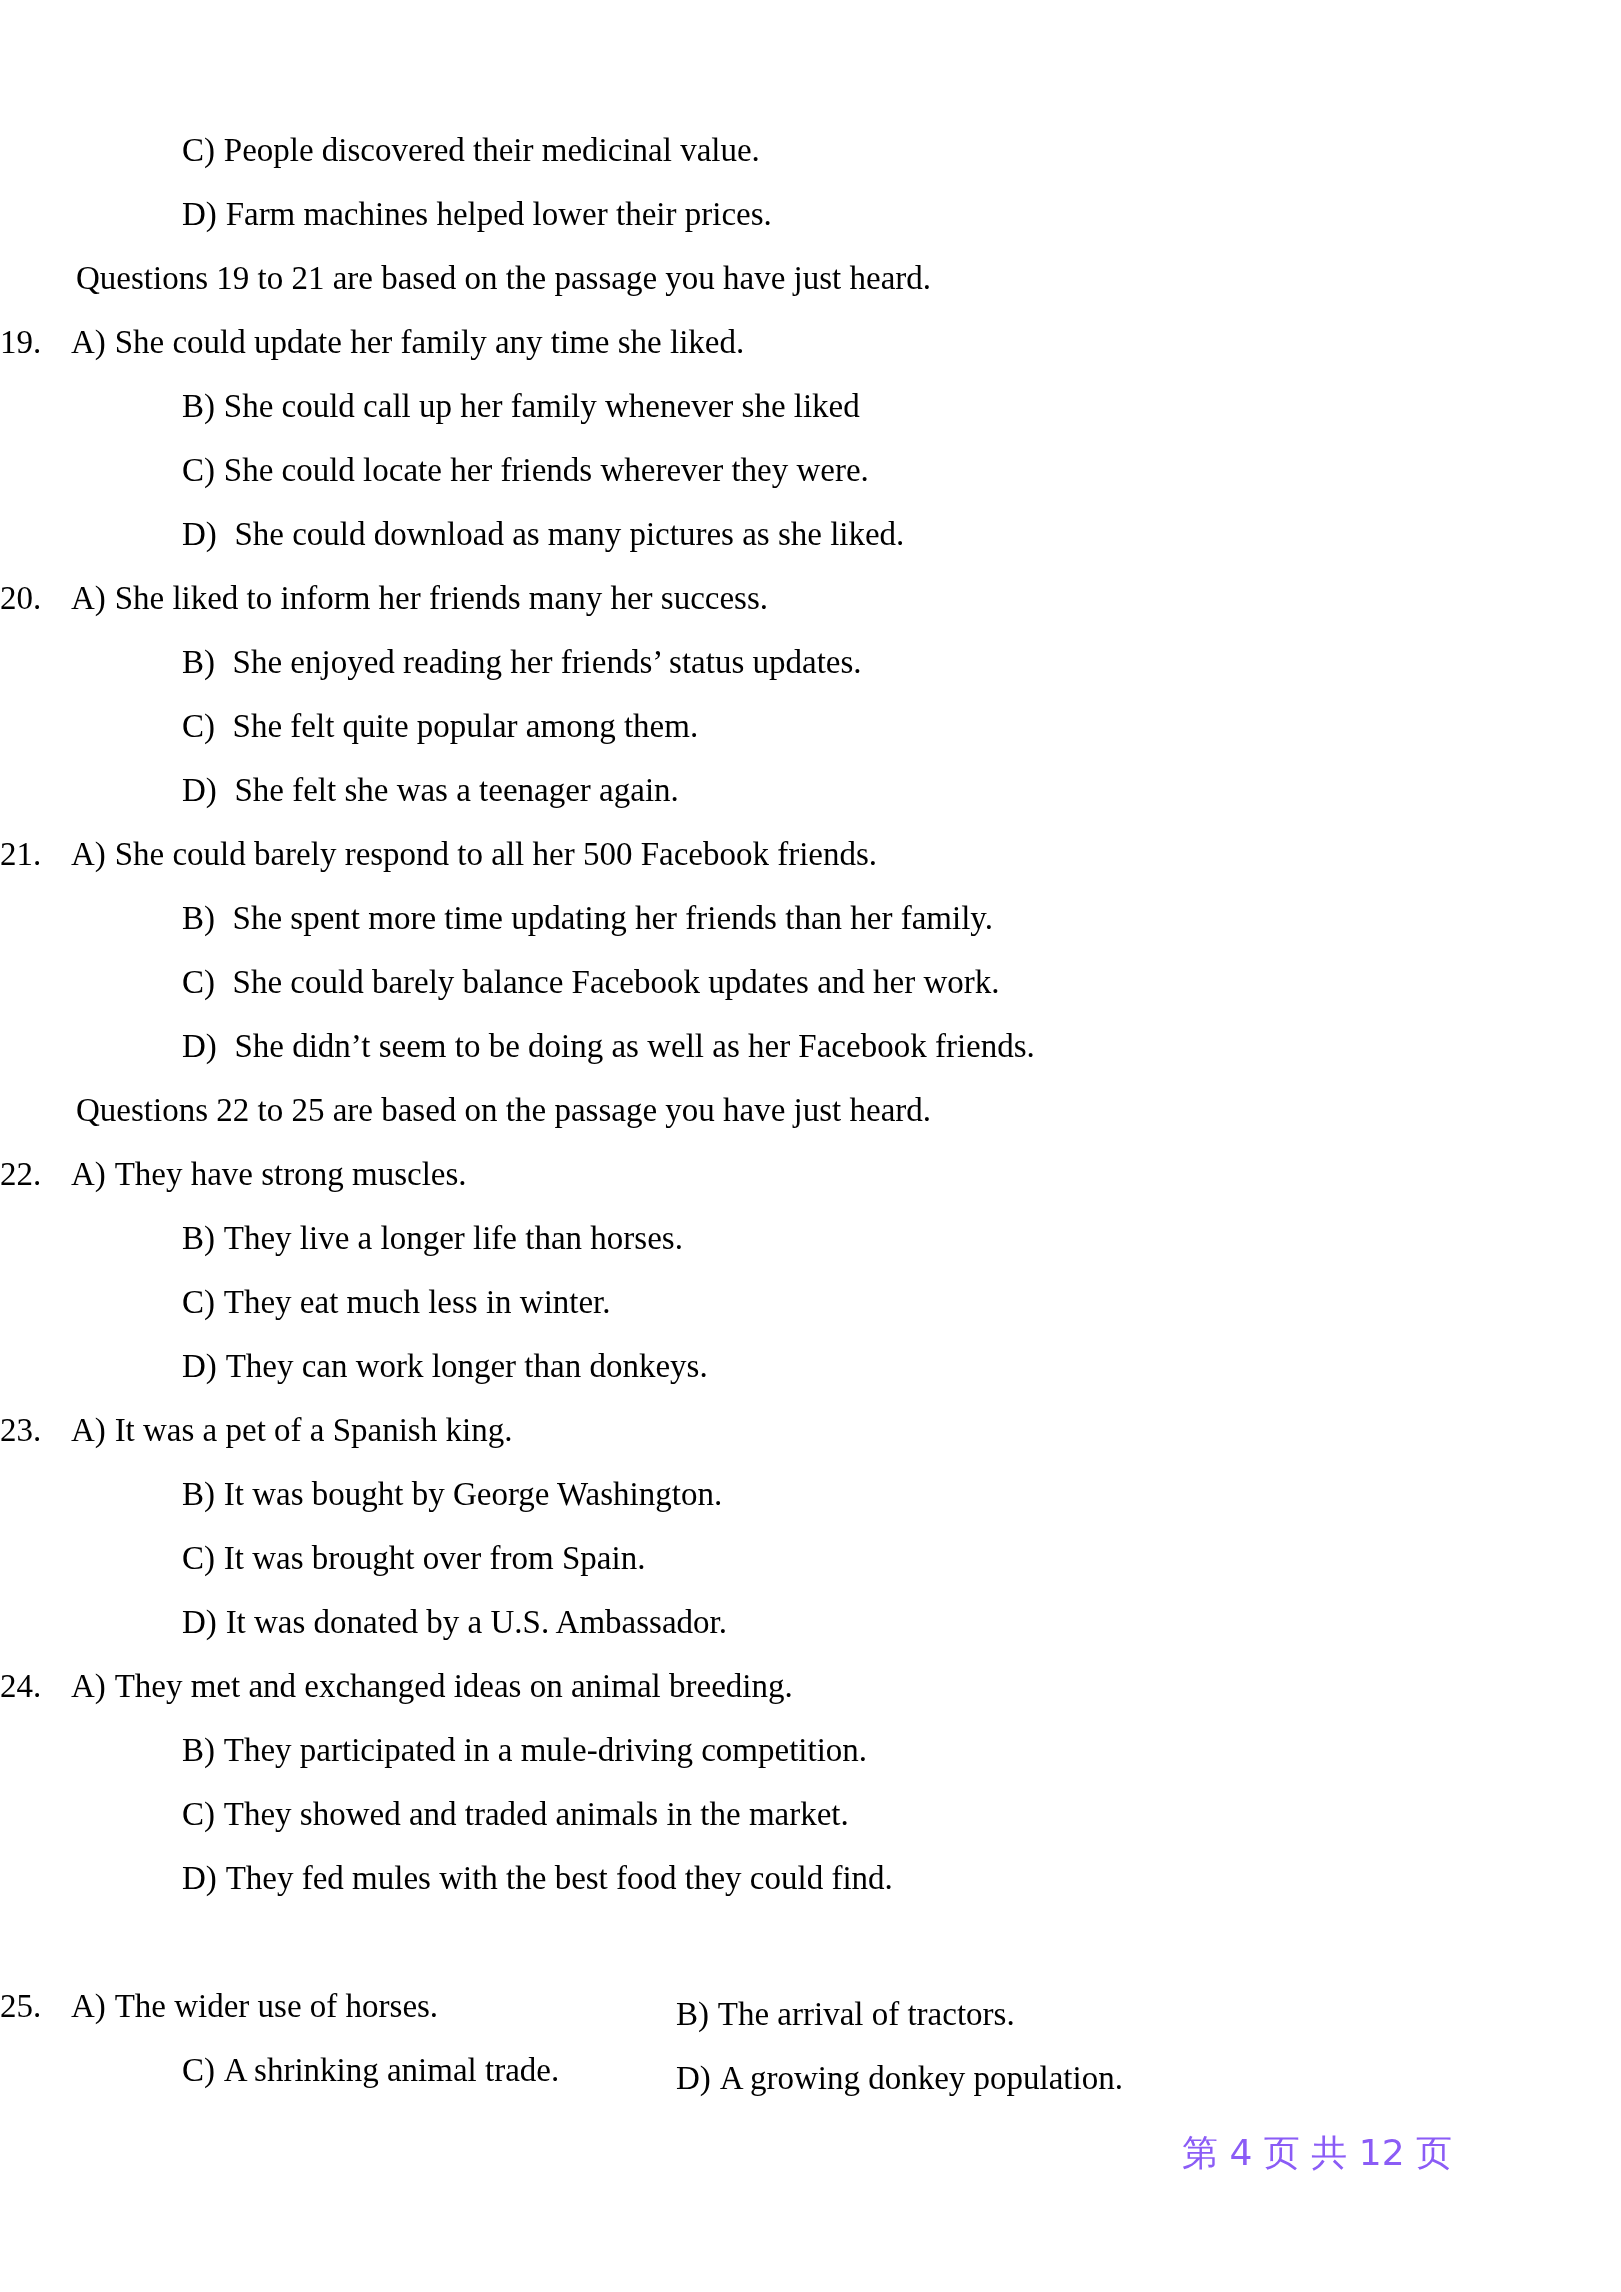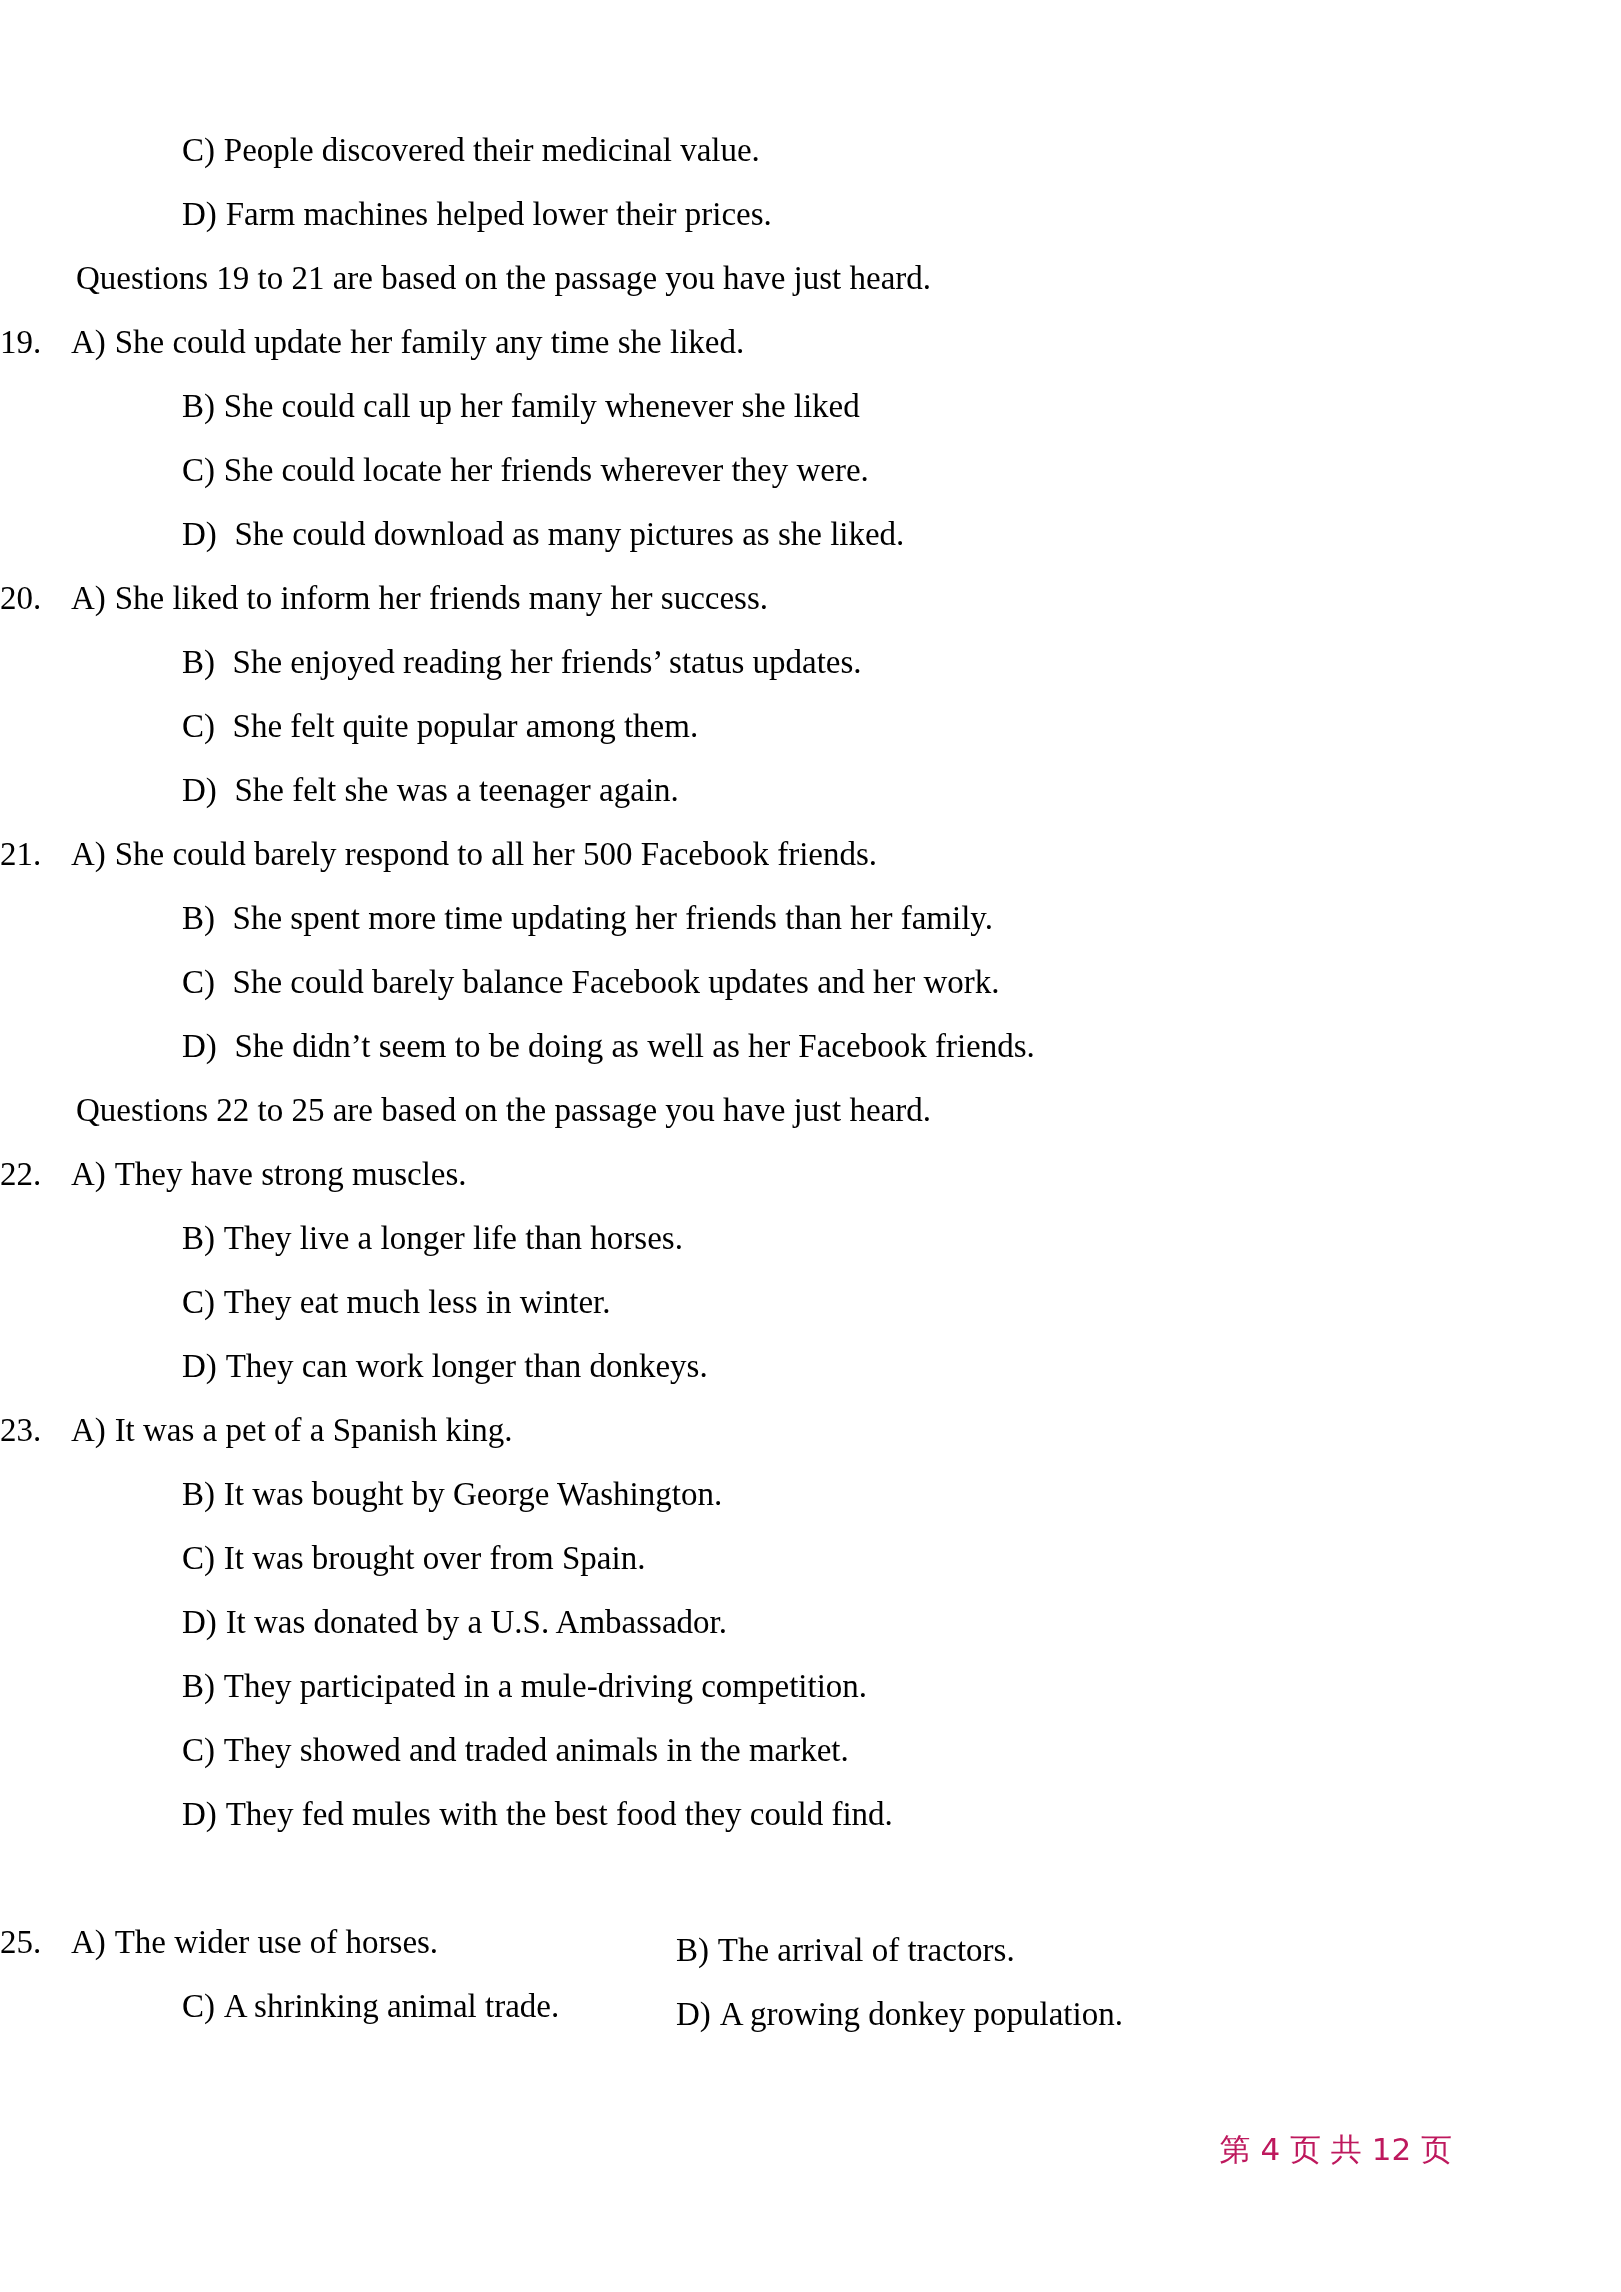--- a/index.html
+++ b/index.html
@@ -51,22 +51,22 @@
   .col2 {
     position: absolute;
     left: 676px;
     top: 8px;
   }
   .footer {
     position: absolute;
     top: 2129px;
     right: 117px;
     font-family: "DejaVu Sans", "Liberation Sans", sans-serif;
-    font-size: 31px;
-    color: #be185d;
+    font-size: 36px;
+    color: #8b5cf6;
     white-space: nowrap;
   }
 </style>
 </head>
 <body>
 
 <div class="page">
   <div class="content">
 
     <div class="line option">
@@ -138,20 +138,23 @@
     <div class="line option">
       <span class="opt-label">B)</span><span class="opt-text">It was bought by George Washington.</span>
     </div>
     <div class="line option">
       <span class="opt-label">C)</span><span class="opt-text">It was brought over from Spain.</span>
     </div>
     <div class="line option">
       <span class="opt-label">D)</span><span class="opt-text">It was donated by a U.S. Ambassador.</span>
     </div>
 
+    <div class="line question">
+      <span class="q-num">24.</span><span class="opt-label">A)</span><span class="opt-text">They met and exchanged ideas on animal breeding.</span>
+    </div>
     <div class="line option">
       <span class="opt-label">B)</span><span class="opt-text">They participated in a mule-driving competition.</span>
     </div>
     <div class="line option">
       <span class="opt-label">C)</span><span class="opt-text">They showed and traded animals in the market.</span>
     </div>
     <div class="line option">
       <span class="opt-label">D)</span><span class="opt-text">They fed mules with the best food they could find.</span>
     </div>
 

